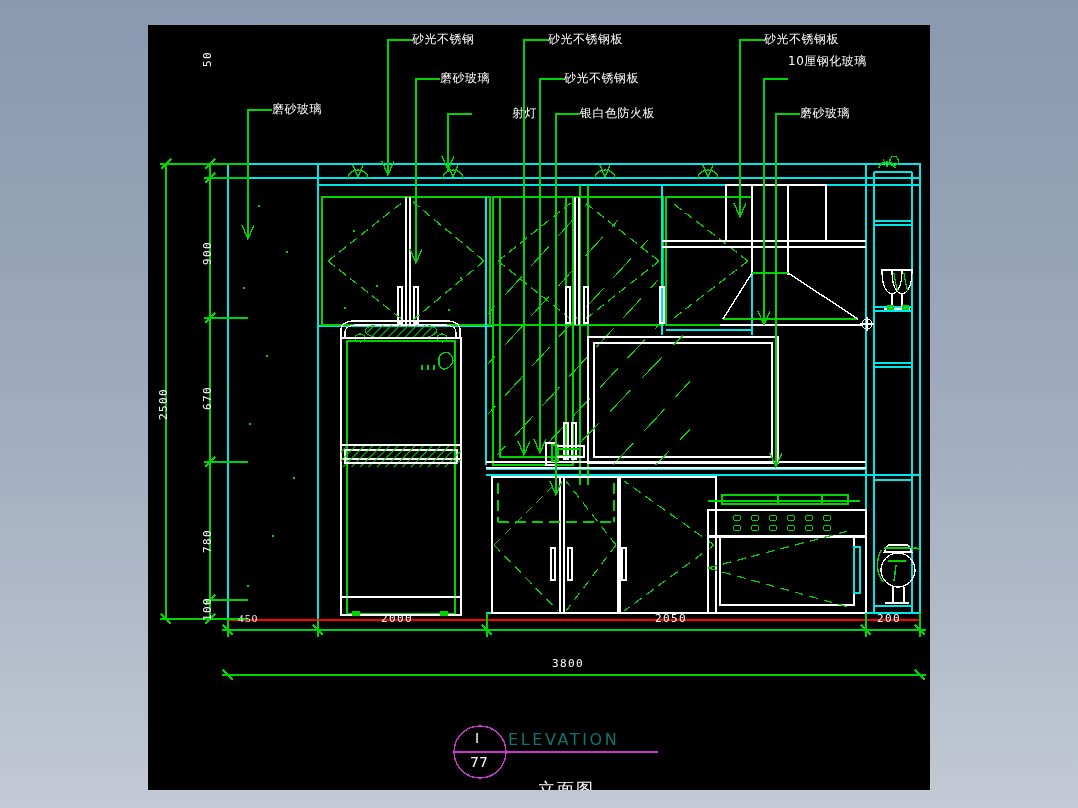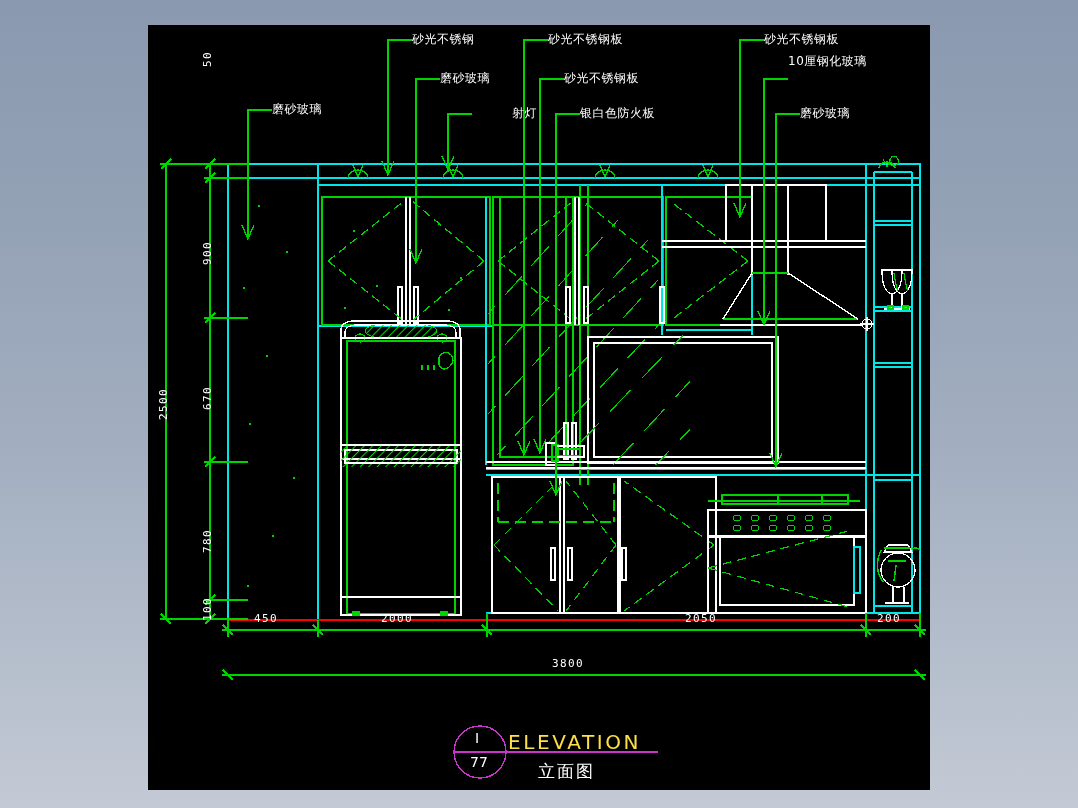--- a/index.html
+++ b/index.html
@@ -19,26 +19,26 @@
     white-space:nowrap;letter-spacing:0.5px;
     font-family:"DejaVu Sans","Liberation Sans",sans-serif;
   }
   .dim{
     position:absolute;color:#ffffff;font-size:11px;line-height:11px;
     white-space:nowrap;letter-spacing:1.4px;
     font-family:"DejaVu Sans Mono","Liberation Mono",monospace;
   }
   .dimv{transform-origin:left top;transform:rotate(-90deg);}
   .title-en{
-    position:absolute;color:#fde047;font-size:20px;letter-spacing:2.6px;
+    position:absolute;color:#0f766e;font-size:16px;letter-spacing:2.6px;
     font-family:"DejaVu Sans","Liberation Sans",sans-serif;white-space:nowrap;
   }
   .title-cn{
     position:absolute;color:#ffffff;font-size:17px;letter-spacing:2px;
-    font-family:"DejaVu Sans","Liberation Sans",sans-serif;white-space:nowrap;
+    font-family:"DejaVu Sans","Liberation Sans",sans-serif;white-space:nowrap;margin-top:18px;
   }
   .tnum{
     position:absolute;color:#ffffff;font-size:14px;letter-spacing:0px;
     font-family:"DejaVu Sans","Liberation Sans",sans-serif;white-space:nowrap;
   }
 </style>
 </head>
 <body>
 
 <div id="root">
@@ -487,23 +487,23 @@
     <div class="lbl" style="left:640px;top:30px;">10厘钢化玻璃</div>
     <div class="lbl" style="left:652px;top:82px;">磨砂玻璃</div>
 
     <div class="dim dimv" style="left:54px;top:42px;">50</div>
     <div class="dim dimv" style="left:54px;top:240px;">900</div>
     <div class="dim dimv" style="left:54px;top:385px;">670</div>
     <div class="dim dimv" style="left:54px;top:528px;">780</div>
     <div class="dim dimv" style="left:54px;top:596px;">100</div>
     <div class="dim dimv" style="left:10px;top:395px;">2500</div>
 
-    <div class="dim" style="left:106px;top:588px;">450</div>
+    <div class="dim" style="left:90px;top:588px;font-family:Liberation Serif, serif;">450</div>
     <div class="dim" style="left:233px;top:588px;">2000</div>
-    <div class="dim" style="left:507px;top:588px;margin-left:30px;">2050</div>
+    <div class="dim" style="left:507px;top:588px;">2050</div>
     <div class="dim" style="left:729px;top:588px;">200</div>
     <div class="dim" style="left:404px;top:633px;">3800</div>
 
     <div class="tnum" style="left:327px;top:705px;">I</div>
     <div class="tnum" style="left:322px;top:729px;">77</div>
     <div class="title-en" style="left:360px;top:705px;">ELEVATION</div>
     <div class="title-cn" style="left:390px;top:735px;">立面图</div>
 
   </div>
 </div>

